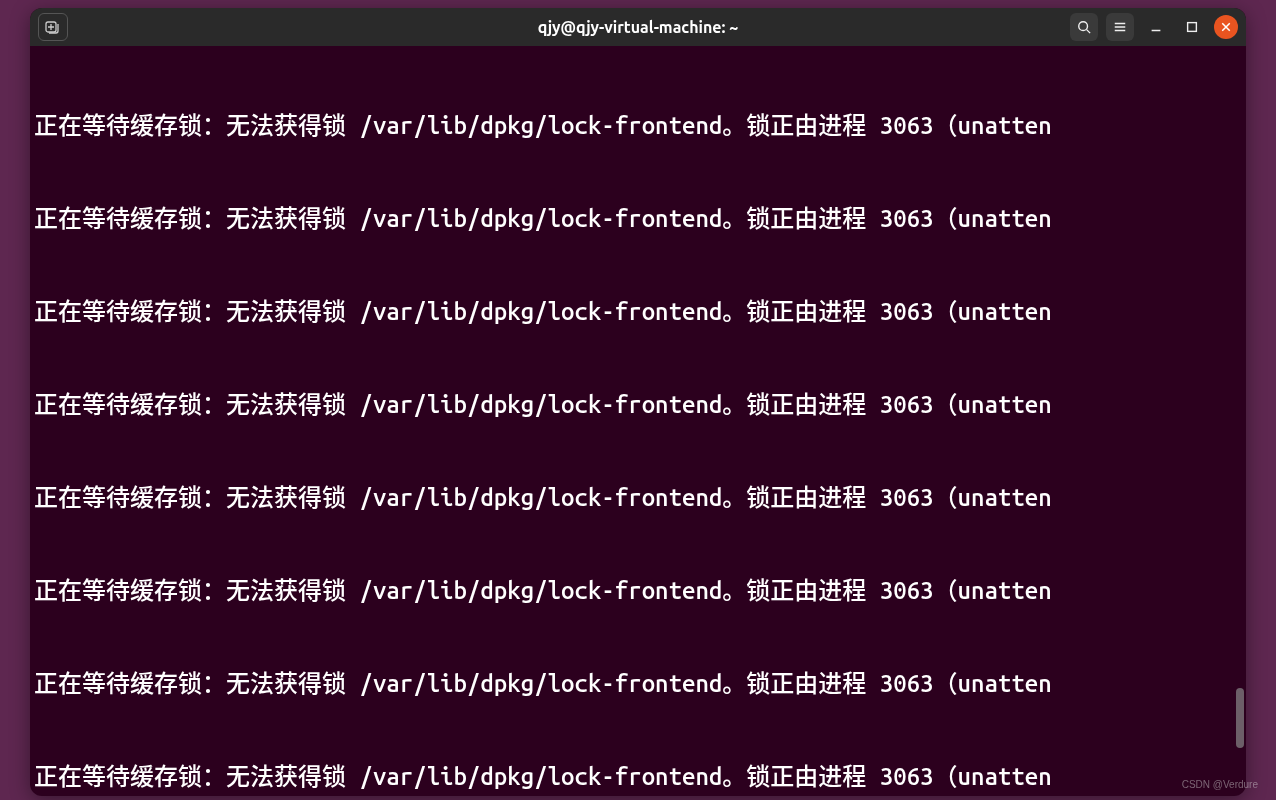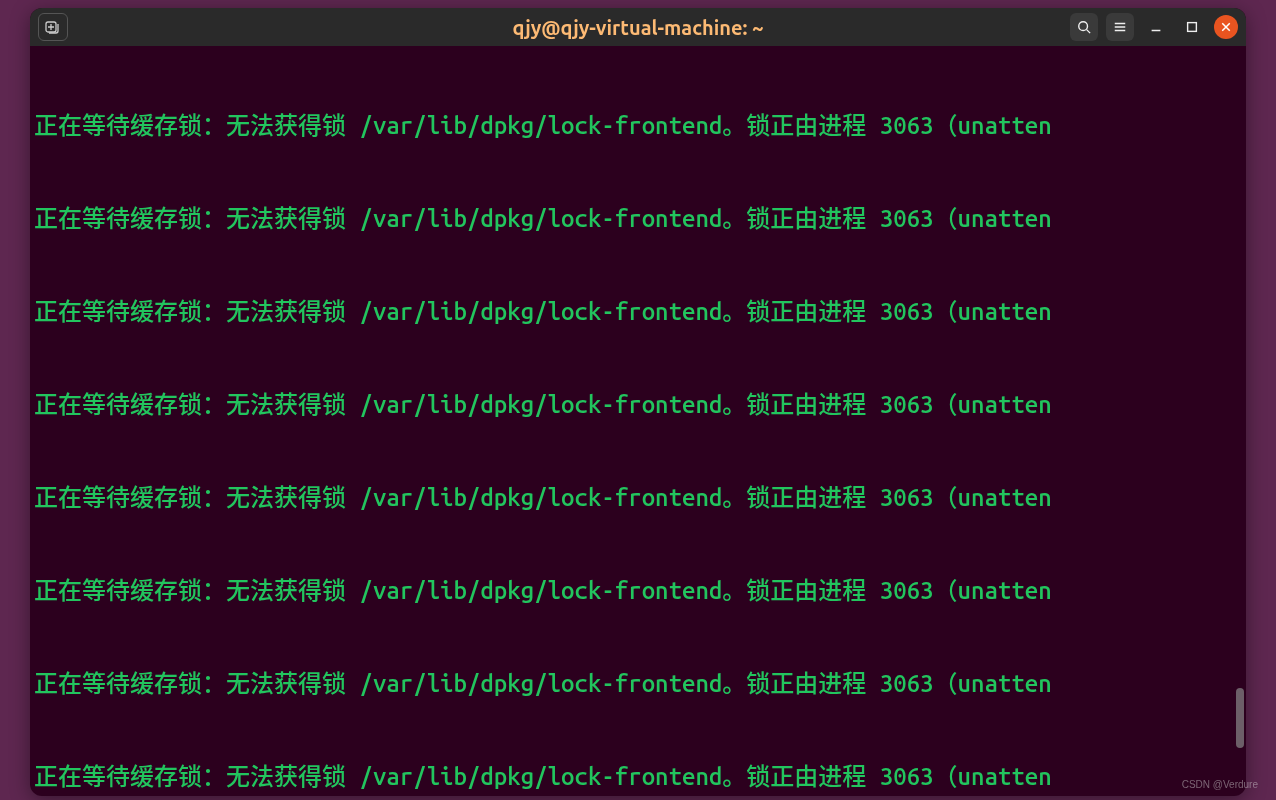--- a/index.html
+++ b/index.html
@@ -38,22 +38,22 @@
       width: 30px; height: 28px;
       border-radius: 6px;
       display: flex; align-items: center; justify-content: center;
       border: 1px solid #555;
       color: #ddd;
     }
     .title-center {
       position: absolute;
       left: 0; right: 0;
       text-align: center;
-      color: #fdba74;
-      font-size: 20px;
+      color: #ffffff;
+      font-size: 16px;
       font-weight: 600;
       font-family: Ubuntu, sans-serif;
       pointer-events: none;
     }
     .title-right {
       margin-left: auto;
       display: flex;
       align-items: center;
       gap: 8px;
     }
@@ -67,21 +67,21 @@
     }
     .ctl-btn.plain { background: transparent; }
     .ctl-btn.close {
       background: #e95420;
       border-radius: 50%;
       width: 24px; height: 24px;
     }
     .terminal-body {
       flex: 1;
       padding: 2px 4px 0 4px;
-      color: #22c55e;
+      color: #ffffff;
       font-size: 24px;
       line-height: 31px;
       white-space: pre;
       overflow: hidden;
       font-weight: 500;
       letter-spacing: 0px;
     }
     .line { white-space: pre; overflow: hidden; }
     .scrollbar {
       position: absolute;

